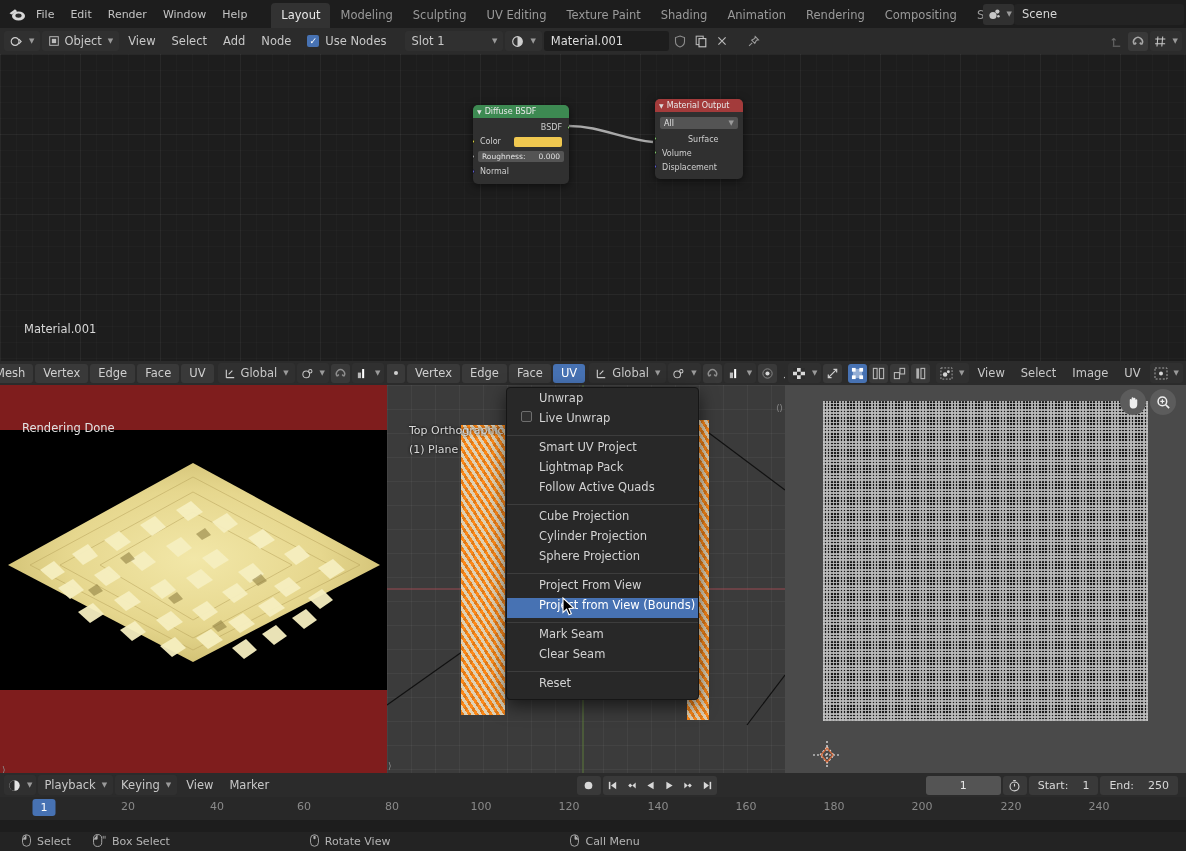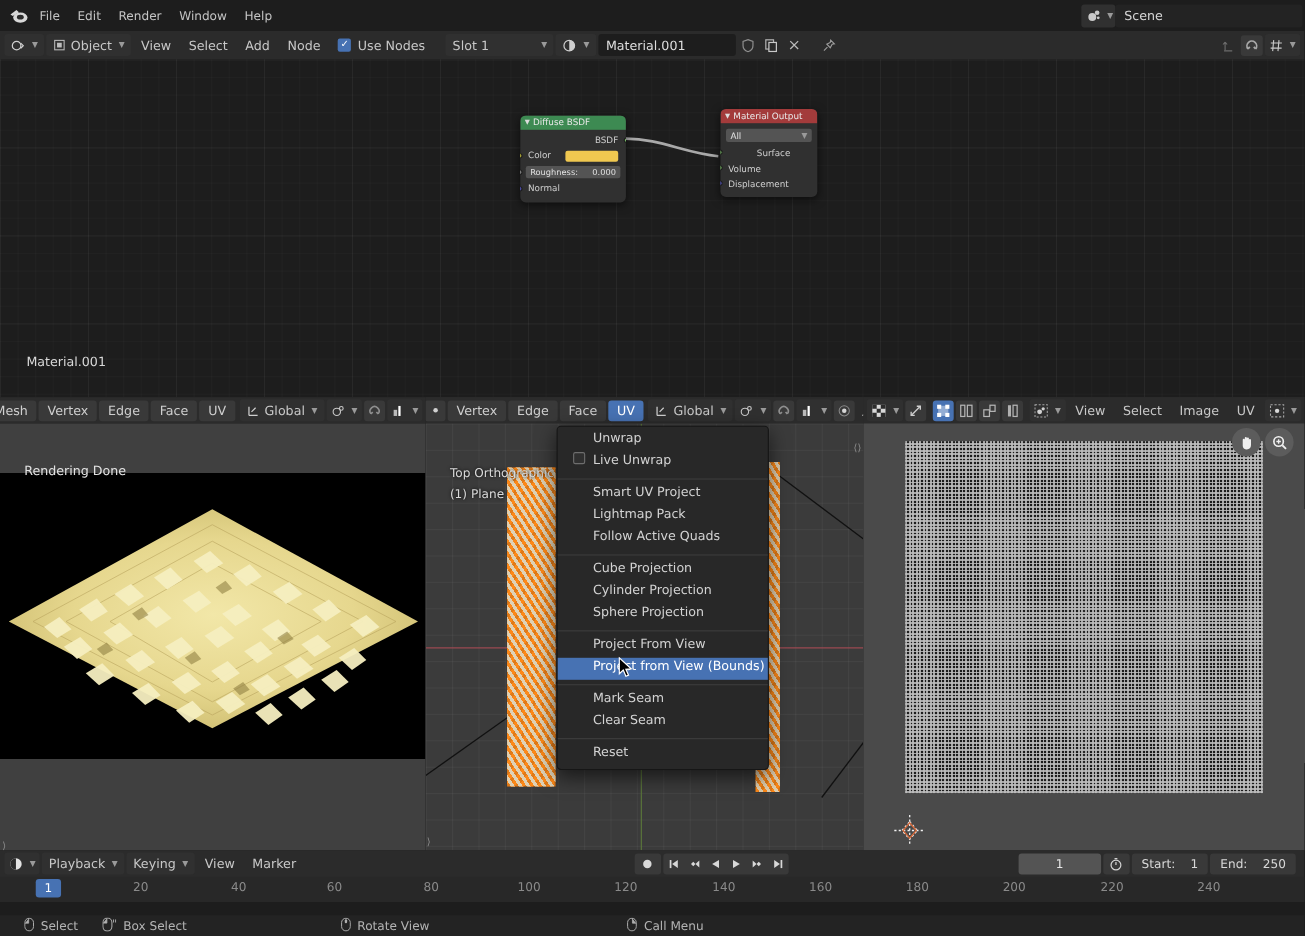--- a/index.html
+++ b/index.html
@@ -106,21 +106,21 @@
   .mode-btn.on { background:#4772b3; color:#fff; }
   .icon-btn {
     height:19px; min-width:19px; padding:0 3px; display:flex; align-items:center; justify-content:center;
     background:#393939; border-radius:3px;
   }
   .icon-btn.flat { background:transparent; }
   .icon-btn.on { background:#4772b3; }
 
   
   .render-pane { left:0; top:361px; width:387px; height:412px; background:#181818; }
-  .render-canvas { position:absolute; left:0; top:24px; width:387px; height:388px; background:#404040; overflow:hidden; }
+  .render-canvas { position:absolute; left:0; top:24px; width:387px; height:388px; background:#7f1d1d; overflow:hidden; }
   .render-status { position:absolute; left:22px; top:36px; color:#e2e2e2; font-size:11.5px; z-index:5; }
   .render-img { position:absolute; left:0; top:45px; width:387px; height:260px; }
 
   
   .vp-pane { left:387px; top:361px; width:398px; height:412px; background:#2e2e2e; }
   .vp-canvas {
     position:absolute; left:0; top:24px; width:398px; height:388px;
     background:#3b3b3b; overflow:hidden;
   }
   .vp-grid {
@@ -219,20 +219,33 @@
         <ellipse cx="9.5" cy="8.6" rx="3.1" ry="2.2" fill="#2b2b2b"></ellipse>
         <path d="M0.5 6.2 L6 2.2 L8.2 4.2 L2.6 7.6 Z" fill="#d8d8d8"></path>
       </svg>
     </div>
     <div class="menu-item">File</div>
     <div class="menu-item">Edit</div>
     <div class="menu-item">Render</div>
     <div class="menu-item">Window</div>
     <div class="menu-item">Help</div>
 
+    <div class="wstabs">
+      <div class="wstab active">Layout</div>
+      <div class="wstab">Modeling</div>
+      <div class="wstab">Sculpting</div>
+      <div class="wstab">UV Editing</div>
+      <div class="wstab">Texture Paint</div>
+      <div class="wstab">Shading</div>
+      <div class="wstab">Animation</div>
+      <div class="wstab">Rendering</div>
+      <div class="wstab">Compositing</div>
+      <div class="wstab">Scripting</div>
+      <div class="wstab plus">+</div>
+    </div>
 
     <div class="topbar-right">
       <div class="scene-box">
         <span class="scene-icon-btn">
           <svg width="14" height="14" viewBox="0 0 14 14">
             <circle cx="5" cy="8.5" r="3.6" fill="#c9c9c9"></circle>
             <circle cx="9.4" cy="4.6" r="2.1" fill="#c9c9c9"></circle>
             <circle cx="10.4" cy="9.2" r="1.3" fill="#c9c9c9"></circle>
           </svg>
         </span>

